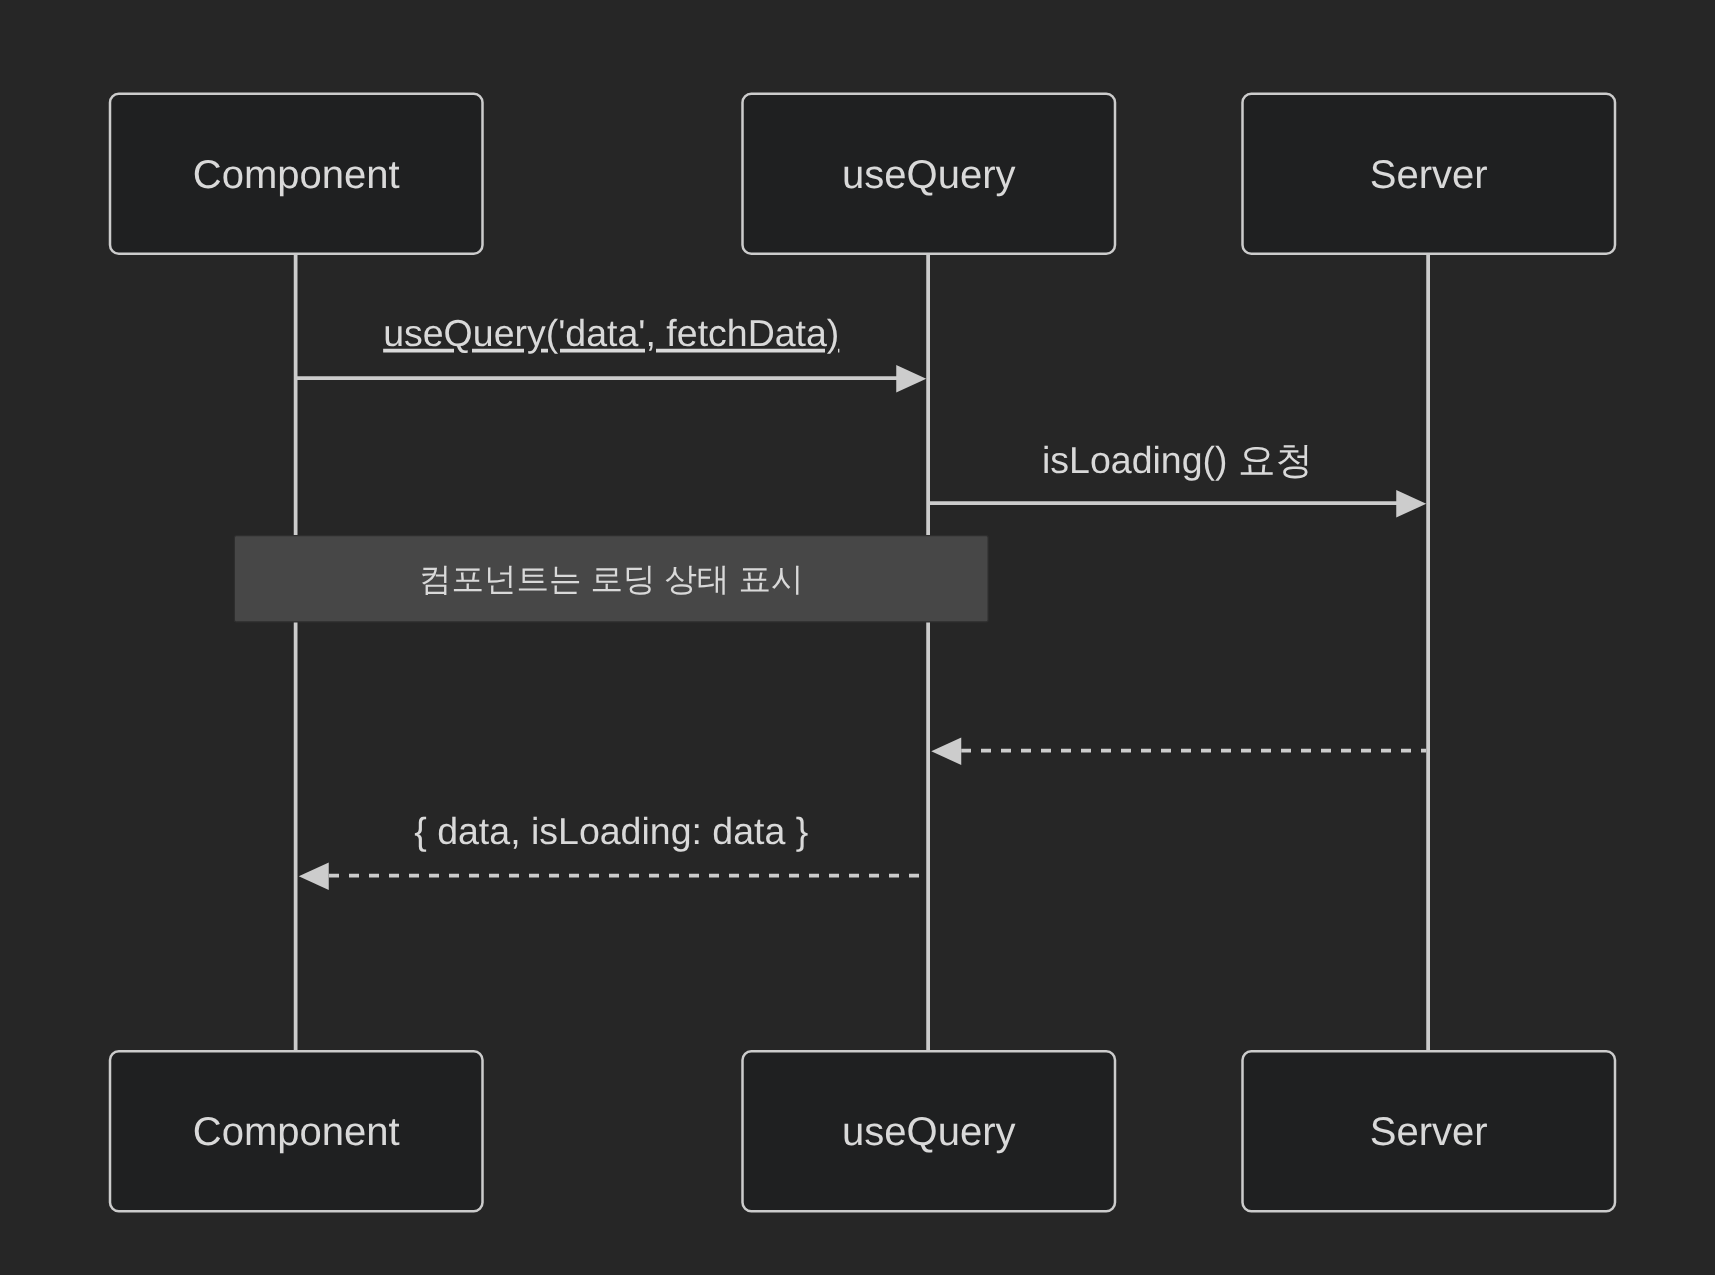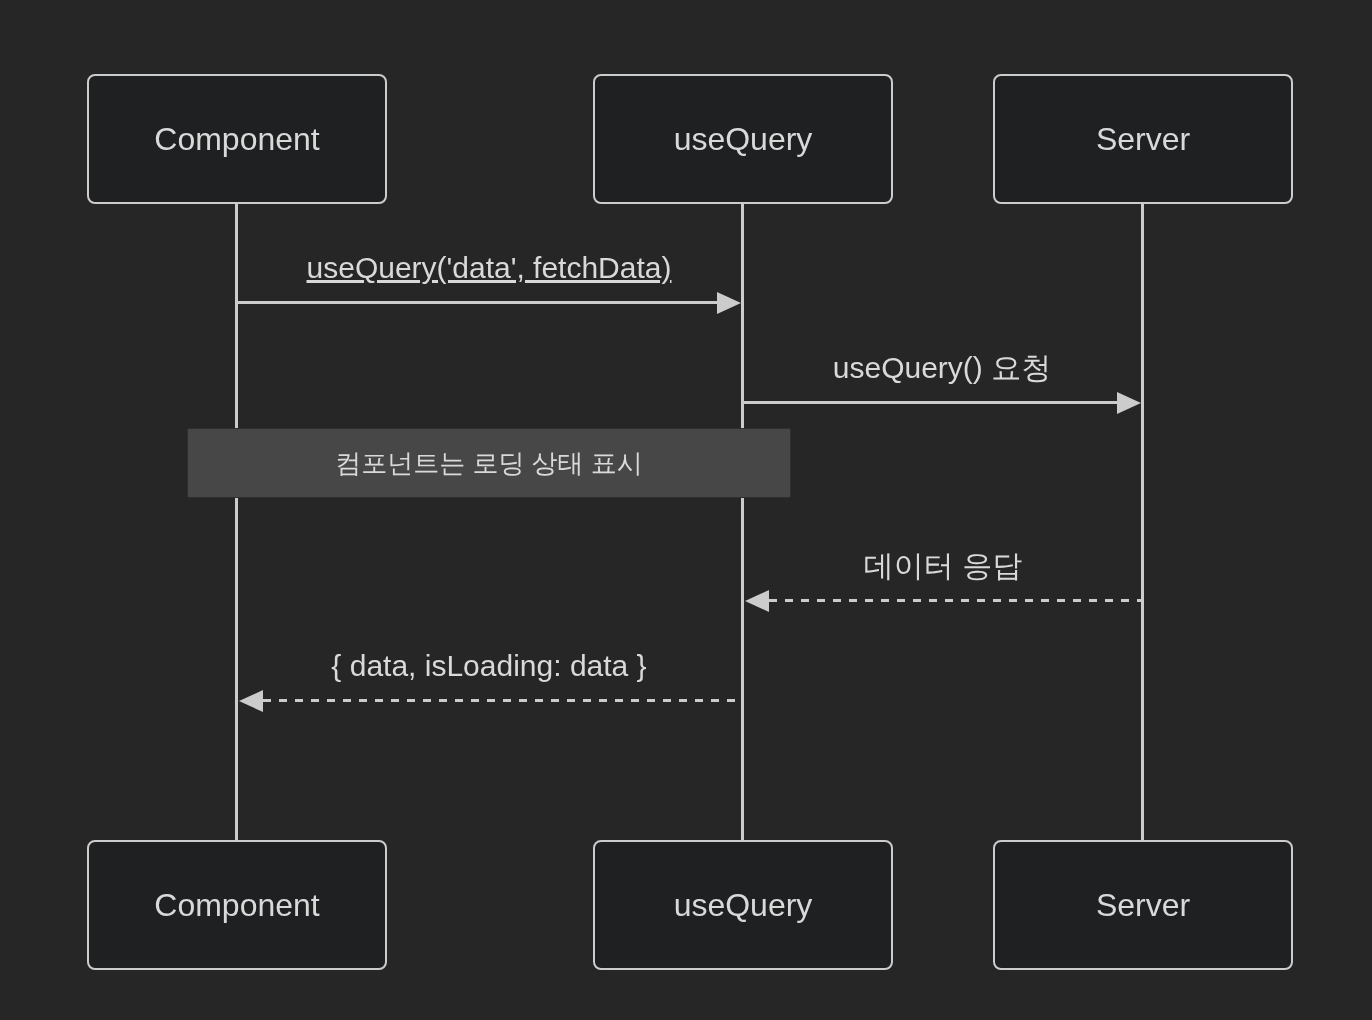--- a/index.html
+++ b/index.html
@@ -137,29 +137,28 @@
     <span>useQuery</span>
   </div>
   <div class="actor actor-top-3">
     <span>Server</span>
   </div>
 
   <div class="msg-label m1-label">useQuery('data', fetchData)</div>
   <div class="msg-line solid m1-line"></div>
   <div class="arrowhead right m1-head"></div>
 
-  <div class="msg-label m2-label">useQuery() 요청</div>
+  <div class="msg-label m2-label">isLoading() 요청</div>
   <div class="msg-line solid m2-line"></div>
   <div class="arrowhead right m2-head"></div>
 
   <div class="note note-1">
     <span>컴포넌트는 로딩 상태 표시</span>
   </div>
 
-  <div class="msg-label m3-label">데이터 응답</div>
   <div class="msg-line dashed m3-line"></div>
   <div class="arrowhead left m3-head"></div>
 
   <div class="msg-label m4-label">{ data, isLoading: data }</div>
   <div class="msg-line dashed m4-line"></div>
   <div class="arrowhead left m4-head"></div>
 
 
   <div class="actor actor-bottom-1">
     <span>Component</span>

